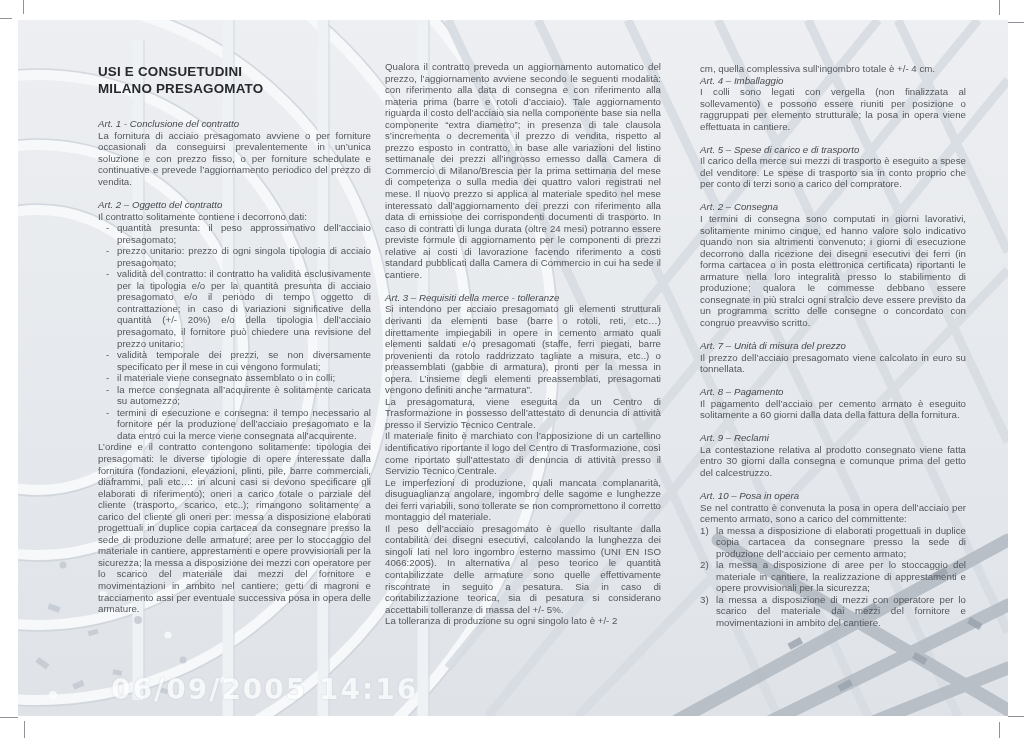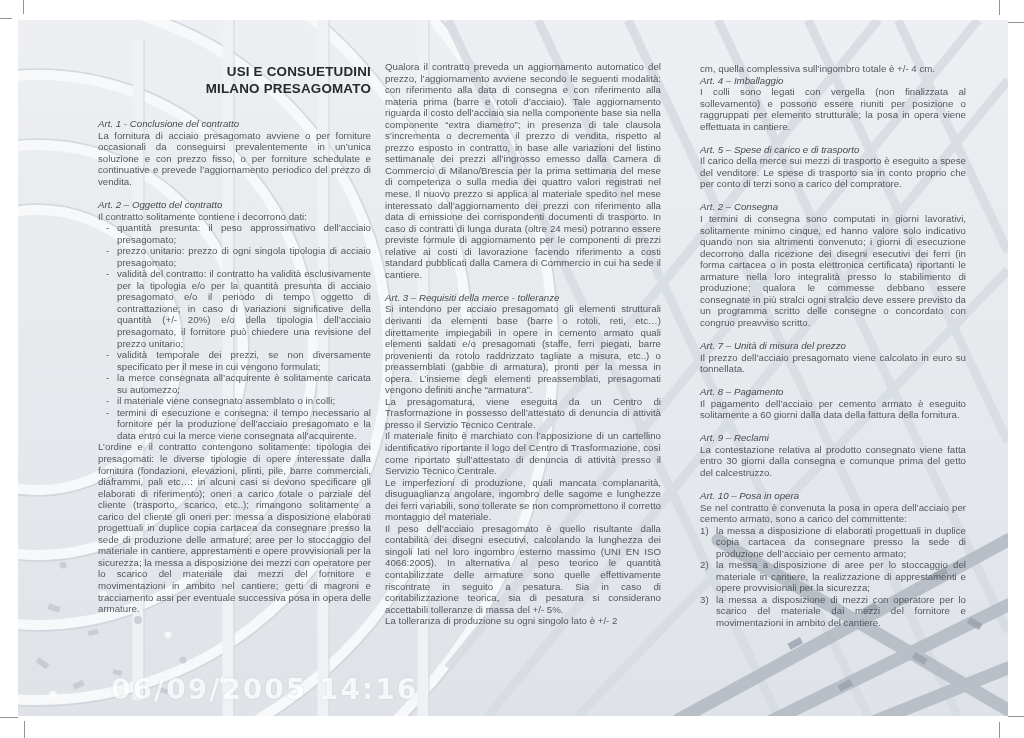--- a/index.html
+++ b/index.html
@@ -17,21 +17,21 @@
   .col {
     position:absolute; text-align:justify;
     font-size:9.7px; line-height:11.55px; color:#54575d;
   }
   .col-left  { left:80px;  top:44px; width:273px; }
   .col-mid   { left:367px; top:41px; width:276px; }
   .col-right { left:682px; top:43px; width:266px; }
 
   .doc-title {
     font-weight:bold; font-size:13.4px; line-height:16.6px;
-    text-align:right; color:#27292d; letter-spacing:0.2px;
+    text-align:left; color:#27292d; letter-spacing:0.2px;
     margin:0 0 21px 0;
   }
   .art-heading { font-style:italic; color:#46494f; margin-top:11.5px; }
   .art-heading.flush { margin-top:0; }
   p { margin:0; }
 
   ul.dash { margin:0; padding:0; list-style:none; }
   ul.dash li { position:relative; padding-left:19px; }
   ul.dash li::before { content:"-"; position:absolute; left:8px; top:0; }
 
@@ -158,22 +158,22 @@
     <div class="art-heading flush">Art. 1 - Conclusione del contratto</div>
     <p>La fornitura di acciaio presagomato avviene o per forniture occasionali da conseguirsi prevalentemente in un’unica soluzione e con prezzo fisso, o per forniture schedulate e continuative e prevede l’aggiornamento periodico del prezzo di vendita.</p>
 
     <div class="art-heading">Art. 2 – Oggetto del contratto</div>
     <p>Il contratto solitamente contiene i decorrono dati:</p>
     <ul class="dash">
       <li>quantità presunta: il peso approssimativo dell’acciaio presagomato;</li>
       <li>prezzo unitario: prezzo di ogni singola tipologia di acciaio presagomato;</li>
       <li>validità del contratto: il contratto ha validità esclusivamente per la tipologia e/o per la quantità presunta di acciaio presagomato e/o il periodo di tempo oggetto di contrattazione; in caso di variazioni significative della quantità (+/- 20%) e/o della tipologia dell’acciaio presagomato, il fornitore può chiedere una revisione del prezzo unitario;</li>
       <li>validità temporale dei prezzi, se non diversamente specificato per il mese in cui vengono formulati;</li>
+      <li>il materiale viene consegnato assemblato o in colli;</li>
       <li>la merce consegnata all’acquirente è solitamente caricata su automezzo;</li>
-      <li>il materiale viene consegnato assemblato o in colli;</li>
       <li>termini di esecuzione e consegna: il tempo necessario al fornitore per la produzione dell’acciaio presagomato e la data entro cui la merce viene consegnata all’acquirente.</li>
     </ul>
     <p>L’ordine e il contratto contengono solitamente: tipologia dei presagomati: le diverse tipologie di opere interessate dalla fornitura (fondazioni, elevazioni, plinti, pile, barre commerciali, diaframmi, pali etc…: in alcuni casi si devono specificare gli elaborati di riferimento); oneri a carico totale o parziale del cliente (trasporto, scarico, etc..); rimangono solitamente a carico del cliente gli oneri per: messa a disposizione elaborati progettuali in duplice copia cartacea da consegnare presso la sede di produzione delle armature; aree per lo stoccaggio del materiale in cantiere, apprestamenti e opere provvisionali per la sicurezza; la messa a disposizione dei mezzi con operatore per lo scarico del materiale dai mezzi del fornitore e movimentazioni in ambito nel cantiere; getti di magroni e tracciamento assi per eventuale successiva posa in opera delle armature.</p>
   </div>
 
   <div class="col col-mid">
     <p>Qualora il contratto preveda un aggiornamento automatico del prezzo, l’aggiornamento avviene secondo le seguenti modalità: con riferimento alla data di consegna e con riferimento alla materia prima (barre e rotoli d’acciaio). Tale aggiornamento riguarda il costo dell’acciaio sia nella componente base sia nella componente “extra diametro”; in presenza di tale clausola s’incrementa o decrementa il prezzo di vendita, rispetto al prezzo esposto in contratto, in base alle variazioni del listino settimanale dei prezzi all’ingrosso emesso dalla Camera di Commercio di Milano/Brescia per la prima settimana del mese di competenza o sulla media dei quattro valori registrati nel mese. Il nuovo prezzo si applica al materiale spedito nel mese interessato dall’aggiornamento dei prezzi con riferimento alla data di emissione dei corrispondenti documenti di trasporto. In caso di contratti di lunga durata (oltre 24 mesi) potranno essere previste formule di aggiornamento per le componenti di prezzi relative ai costi di lavorazione facendo riferimento a costi standard pubblicati dalla Camera di Commercio in cui ha sede il cantiere.</p>
 
     <div class="art-heading">Art. 3 – Requisiti della merce - tolleranze</div>
     <p>Si intendono per acciaio presagomato gli elementi strutturali derivanti da elementi base (barre o rotoli, reti, etc…) direttamente impiegabili in opere in cemento armato quali elementi saldati e/o presagomati (staffe, ferri piegati, barre provenienti da rotolo raddrizzato tagliate a misura, etc..) o preassemblati (gabbie di armatura), pronti per la messa in opera. L’insieme degli elementi preassemblati, presagomati vengono definiti anche “armatura”.</p>

